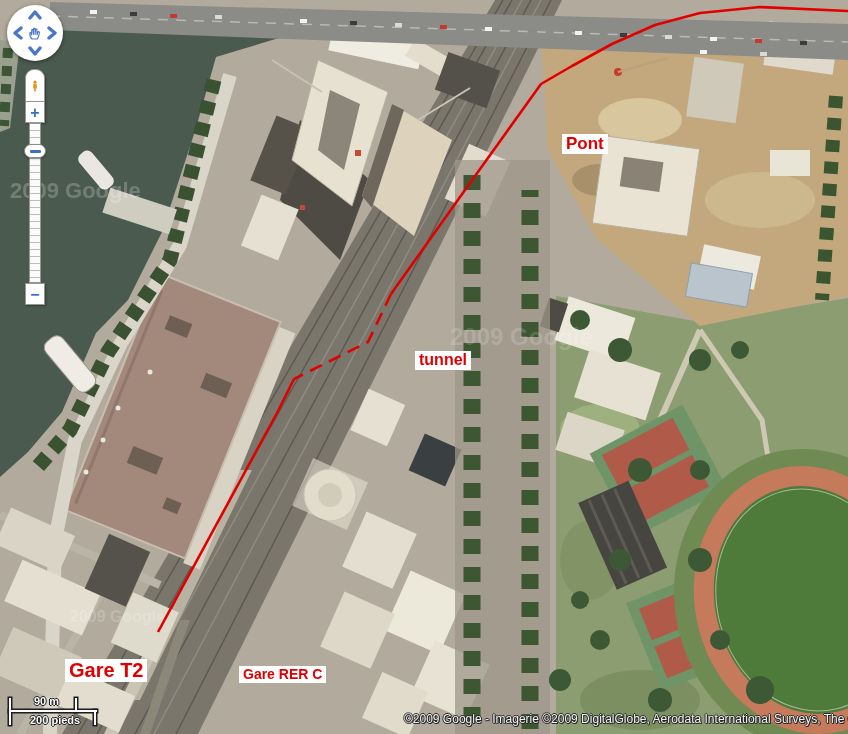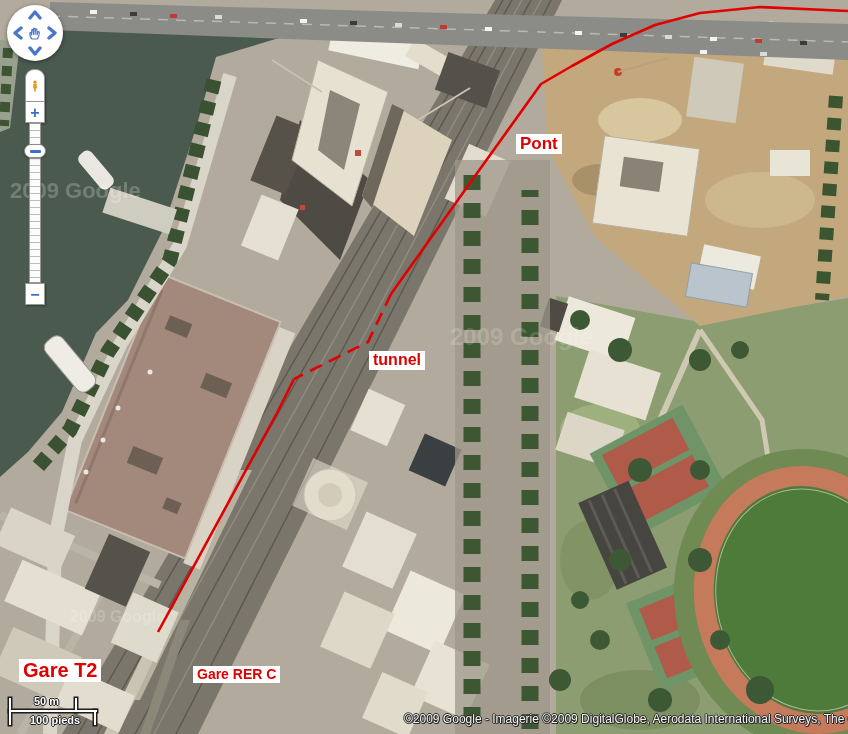--- a/index.html
+++ b/index.html
@@ -8,20 +8,21 @@
     position:relative;width:848px;height:734px;overflow:hidden;
     background:#b2ab9d;font-family:"Liberation Sans",sans-serif;
   }
   .screen svg.map{position:absolute;left:0;top:0;}
 
   
   .maplabel{
     position:absolute;background:#ffffff;color:#e00000;font-weight:bold;
     line-height:1.05;padding:1px 4px;white-space:nowrap;
     font-family:"Liberation Sans",sans-serif;
+    margin-left:46px;
   }
   #lbl-pont{left:516px;top:134px;font-size:17px;}
   #lbl-tunnel{left:369px;top:351px;font-size:16px;}
   #lbl-gare-t2{left:19px;top:659px;font-size:20px;}
   #lbl-gare-rer-c{left:193px;top:666px;font-size:14px;}
 
   
   .pan-circle{
     position:absolute;left:7px;top:5px;width:56px;height:56px;border-radius:50%;
     background:#ffffff;box-shadow:0 1px 4px rgba(0,0,0,.45);
@@ -343,19 +344,19 @@
         <line x1="70" y1="5" x2="70" y2="17"></line>
           <line x1="89" y1="17" x2="89" y2="30"></line>
       </g>
       <g stroke="#ffffff" stroke-width="2" stroke-linecap="square">
         <line x1="4" y1="17" x2="90" y2="17"></line>
           <line x1="4" y1="5" x2="4" y2="30"></line>
         <line x1="70" y1="5" x2="70" y2="17"></line>
           <line x1="89" y1="17" x2="89" y2="30"></line>
       </g>
     </svg>
-    <span class="txt" id="scale-metric">50 m</span>
-    <span class="txt" id="scale-imperial">100 pieds</span>
+    <span class="txt" id="scale-metric">90 m</span>
+    <span class="txt" id="scale-imperial">200 pieds</span>
   </div>
 
   <div class="attribution">©2009 Google - Imagerie ©2009 DigitalGlobe, Aerodata International Surveys, The GeoInfo</div>
 
 </div>
 
 </body></html>

